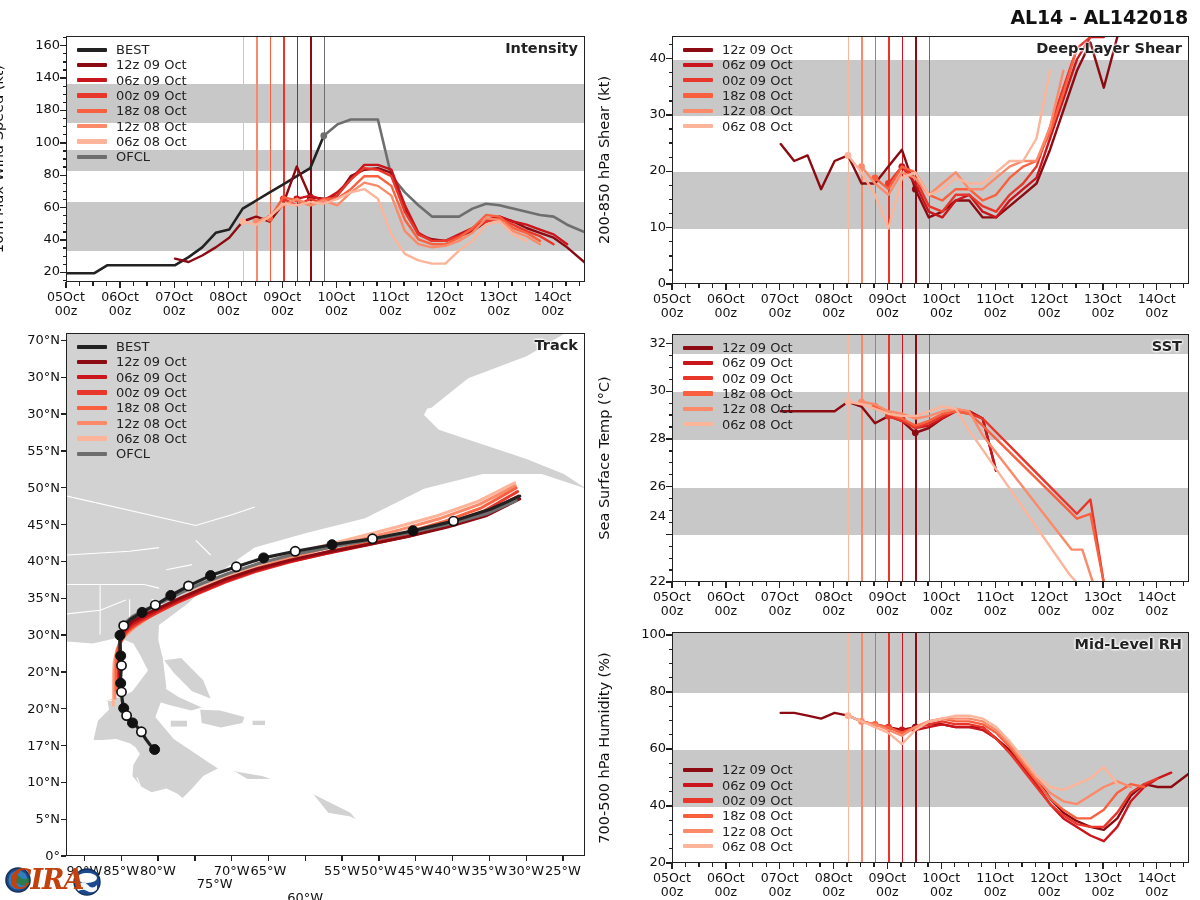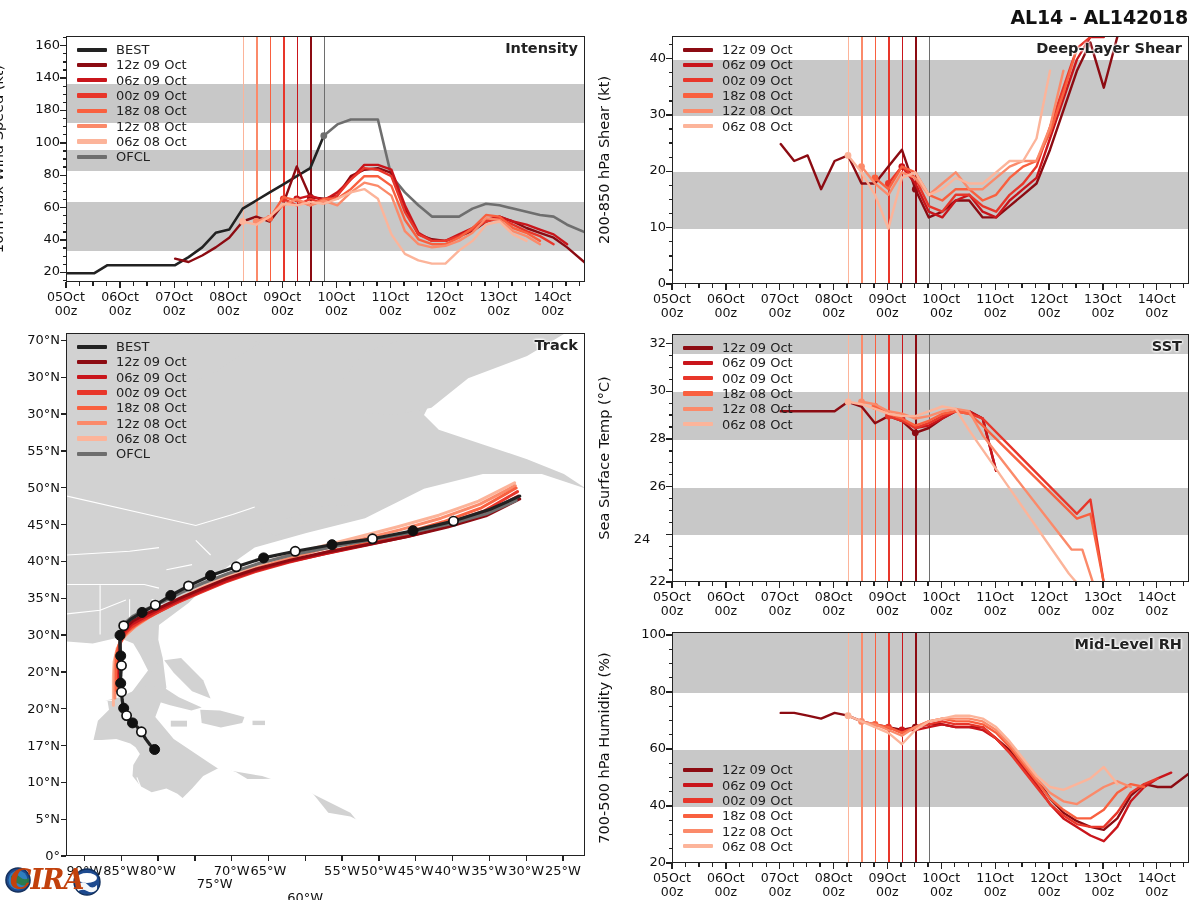--- a/index.html
+++ b/index.html
@@ -477,21 +477,21 @@
               <div class="legtext">12z 08 Oct</div>
             </div>
             <div class="legrow">
               <div class="legswatch" style="background: rgb(252, 180, 154);"></div>
               <div class="legtext">06z 08 Oct</div>
             </div>
           </div>
         </div>
         <div class="ytick" style="left: -54px; top: 240px; width: 48px;">22</div>
         <div class="ytickmark" style="left: -6px; top: 247.4px;"></div>
-        <div class="ytick" style="left: -54px; top: 198px; width: 48px; text-align: center;">24</div>
+        <div class="ytick" style="left: -54px; top: 175px; width: 48px;">24</div>
         <div class="ytickmark" style="left: -6px; top: 199.708px;"></div>
         <div class="ytick" style="left: -54px; top: 144.615px; width: 48px;">26</div>
         <div class="ytickmark" style="left: -6px; top: 152.015px;"></div>
         <div class="ytick" style="left: -54px; top: 96.9231px; width: 48px;">28</div>
         <div class="ytickmark" style="left: -6px; top: 104.323px;"></div>
         <div class="ytick" style="left: -54px; top: 49.2308px; width: 48px;">30</div>
         <div class="ytickmark" style="left: -6px; top: 56.6308px;"></div>
         <div class="ytick" style="left: -54px; top: 1.53846px; width: 48px;">32</div>
         <div class="ytickmark" style="left: -6px; top: 8.93846px;"></div>
         <div class="ytickmark minor" style="left: -3.5px; top: 235.477px;"></div>

